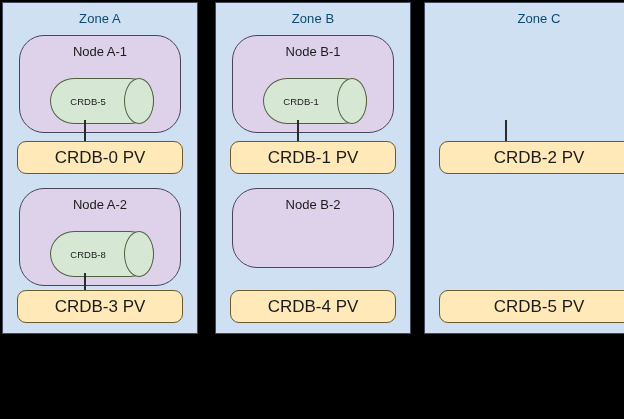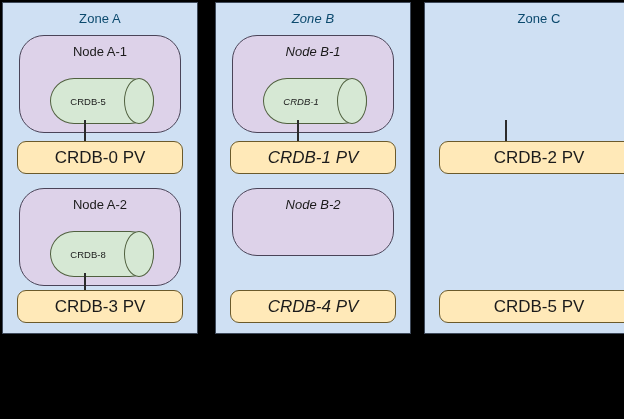--- a/index.html
+++ b/index.html
@@ -22,21 +22,21 @@
   
   .zone {
     position: absolute;
     top: 2px;
     height: 332px;
     background: #cfe0f3;
     border: 1px solid #3f4a5a;
     box-sizing: border-box;
   }
   #zone-a { left: 2px;   width: 196px; }
-  #zone-b { left: 215px; width: 196px; font-style: italic; }
+  #zone-b { left: 215px; width: 196px; }
   #zone-c { left: 424px; width: 230px; }
 
   .zone-title {
     position: absolute;
     top: 8px;
     left: 0;
     right: 0;
     text-align: center;
     font-size: 13px;
     color: #0c4a6e;
@@ -73,21 +73,21 @@
     left: 16px;
     right: 16px;
     top: 185px;
     height: 98px;
   }
   
   .node-r2-empty {
     left: 16px;
     right: 16px;
     top: 185px;
-    height: 68px;
+    height: 80px;
   }
 
   
   .cyl {
     position: absolute;
     left: 30px;
     top: 42px;
     width: 104px;
     height: 46px;
   }

